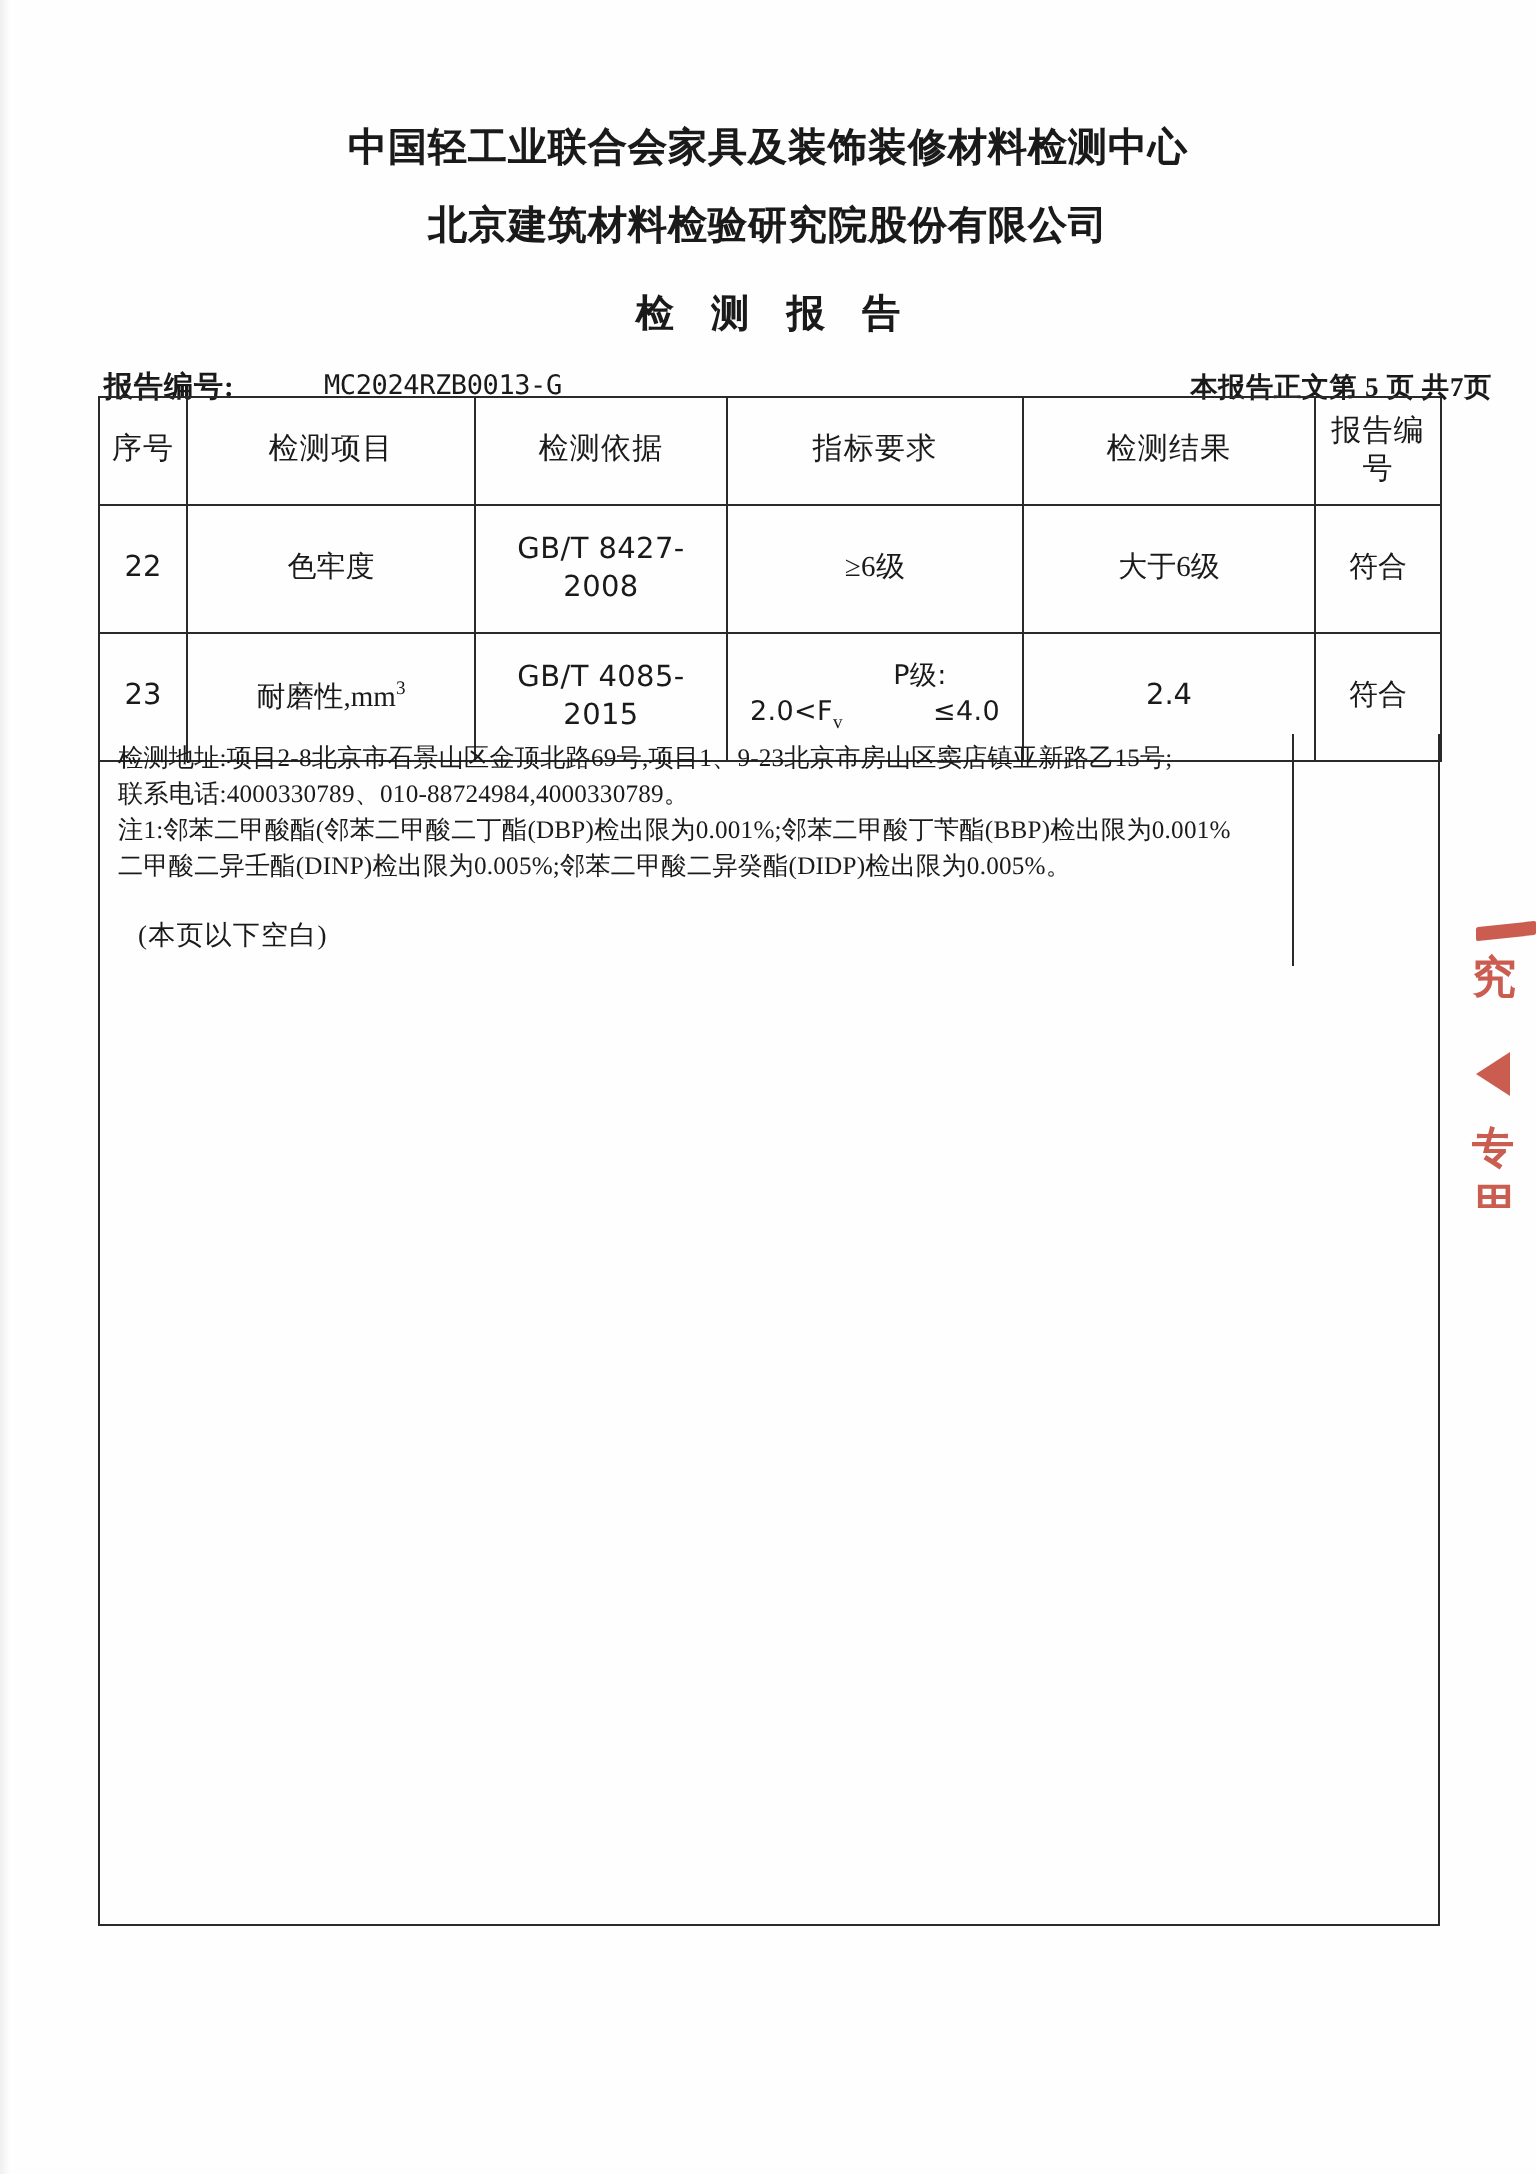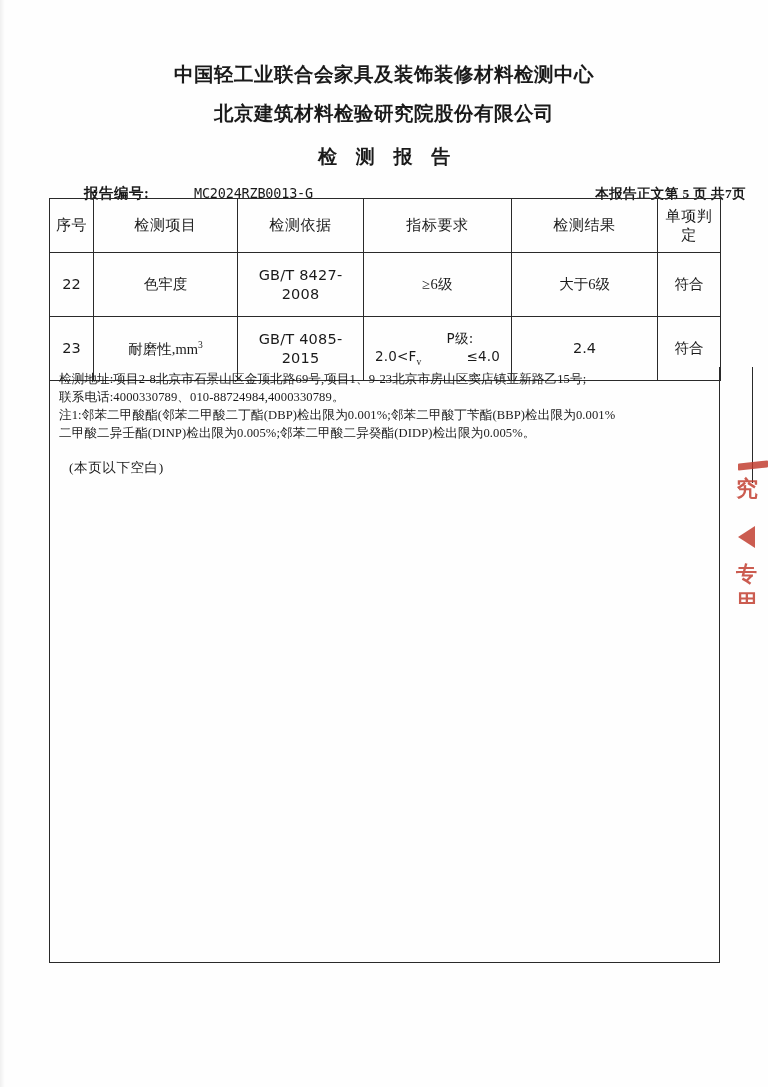--- a/index.html
+++ b/index.html
@@ -48,21 +48,20 @@
     letter-spacing: 7px;
     padding-left: 7px;
   }
 
   
   .meta-row {
     position: relative;
     margin-top: 14px;
     height: 24px;
     padding: 0 48px 0 52px;
-    margin-left: 32px;
   }
   .report-no-label {
     position: absolute;
     left: 52px;
     top: 0;
     font-size: 14.5px;
     font-weight: 700;
     letter-spacing: 0.5px;
   }
   .report-no-value {
@@ -136,21 +135,21 @@
   }
   .req-cell .mono { font-family: "DejaVu Sans", "Liberation Sans", sans-serif; font-size: 13.5px; margin-left: 45px; }
   sub { font-size: 0.66em; }
   sup { font-size: 0.66em; }
 
   
   .notes {
     position: absolute;
     left: 49px;
     top: 367px;
-    width: 704px;
+    width: 598px;
     border-left: 1.6px solid #2a2a2a;
     border-right: 1.6px solid #2a2a2a;
     box-sizing: border-box;
     padding: 4px 9px 6px 9px;
   }
   .note-line {
     font-size: 12.6px;
     line-height: 1.42;
     letter-spacing: 0.1px;
     white-space: nowrap;
@@ -254,21 +253,21 @@
           <col class="c-res">
           <col class="c-judge">
       </colgroup>
       <thead>
         <tr>
           <th>序号</th>
           <th>检测项目</th>
           <th>检测依据</th>
           <th>指标要求</th>
           <th>检测结果</th>
-          <th>单项判定</th>
+          <th>报告编号</th>
         </tr>
       </thead>
       <tbody>
         <tr>
           <td class="num-cell">22</td>
           <td>色牢度</td>
           <td class="basis-cell">
             <span>GB/T 8427-</span><br>
             <span>2008</span>
           </td>

